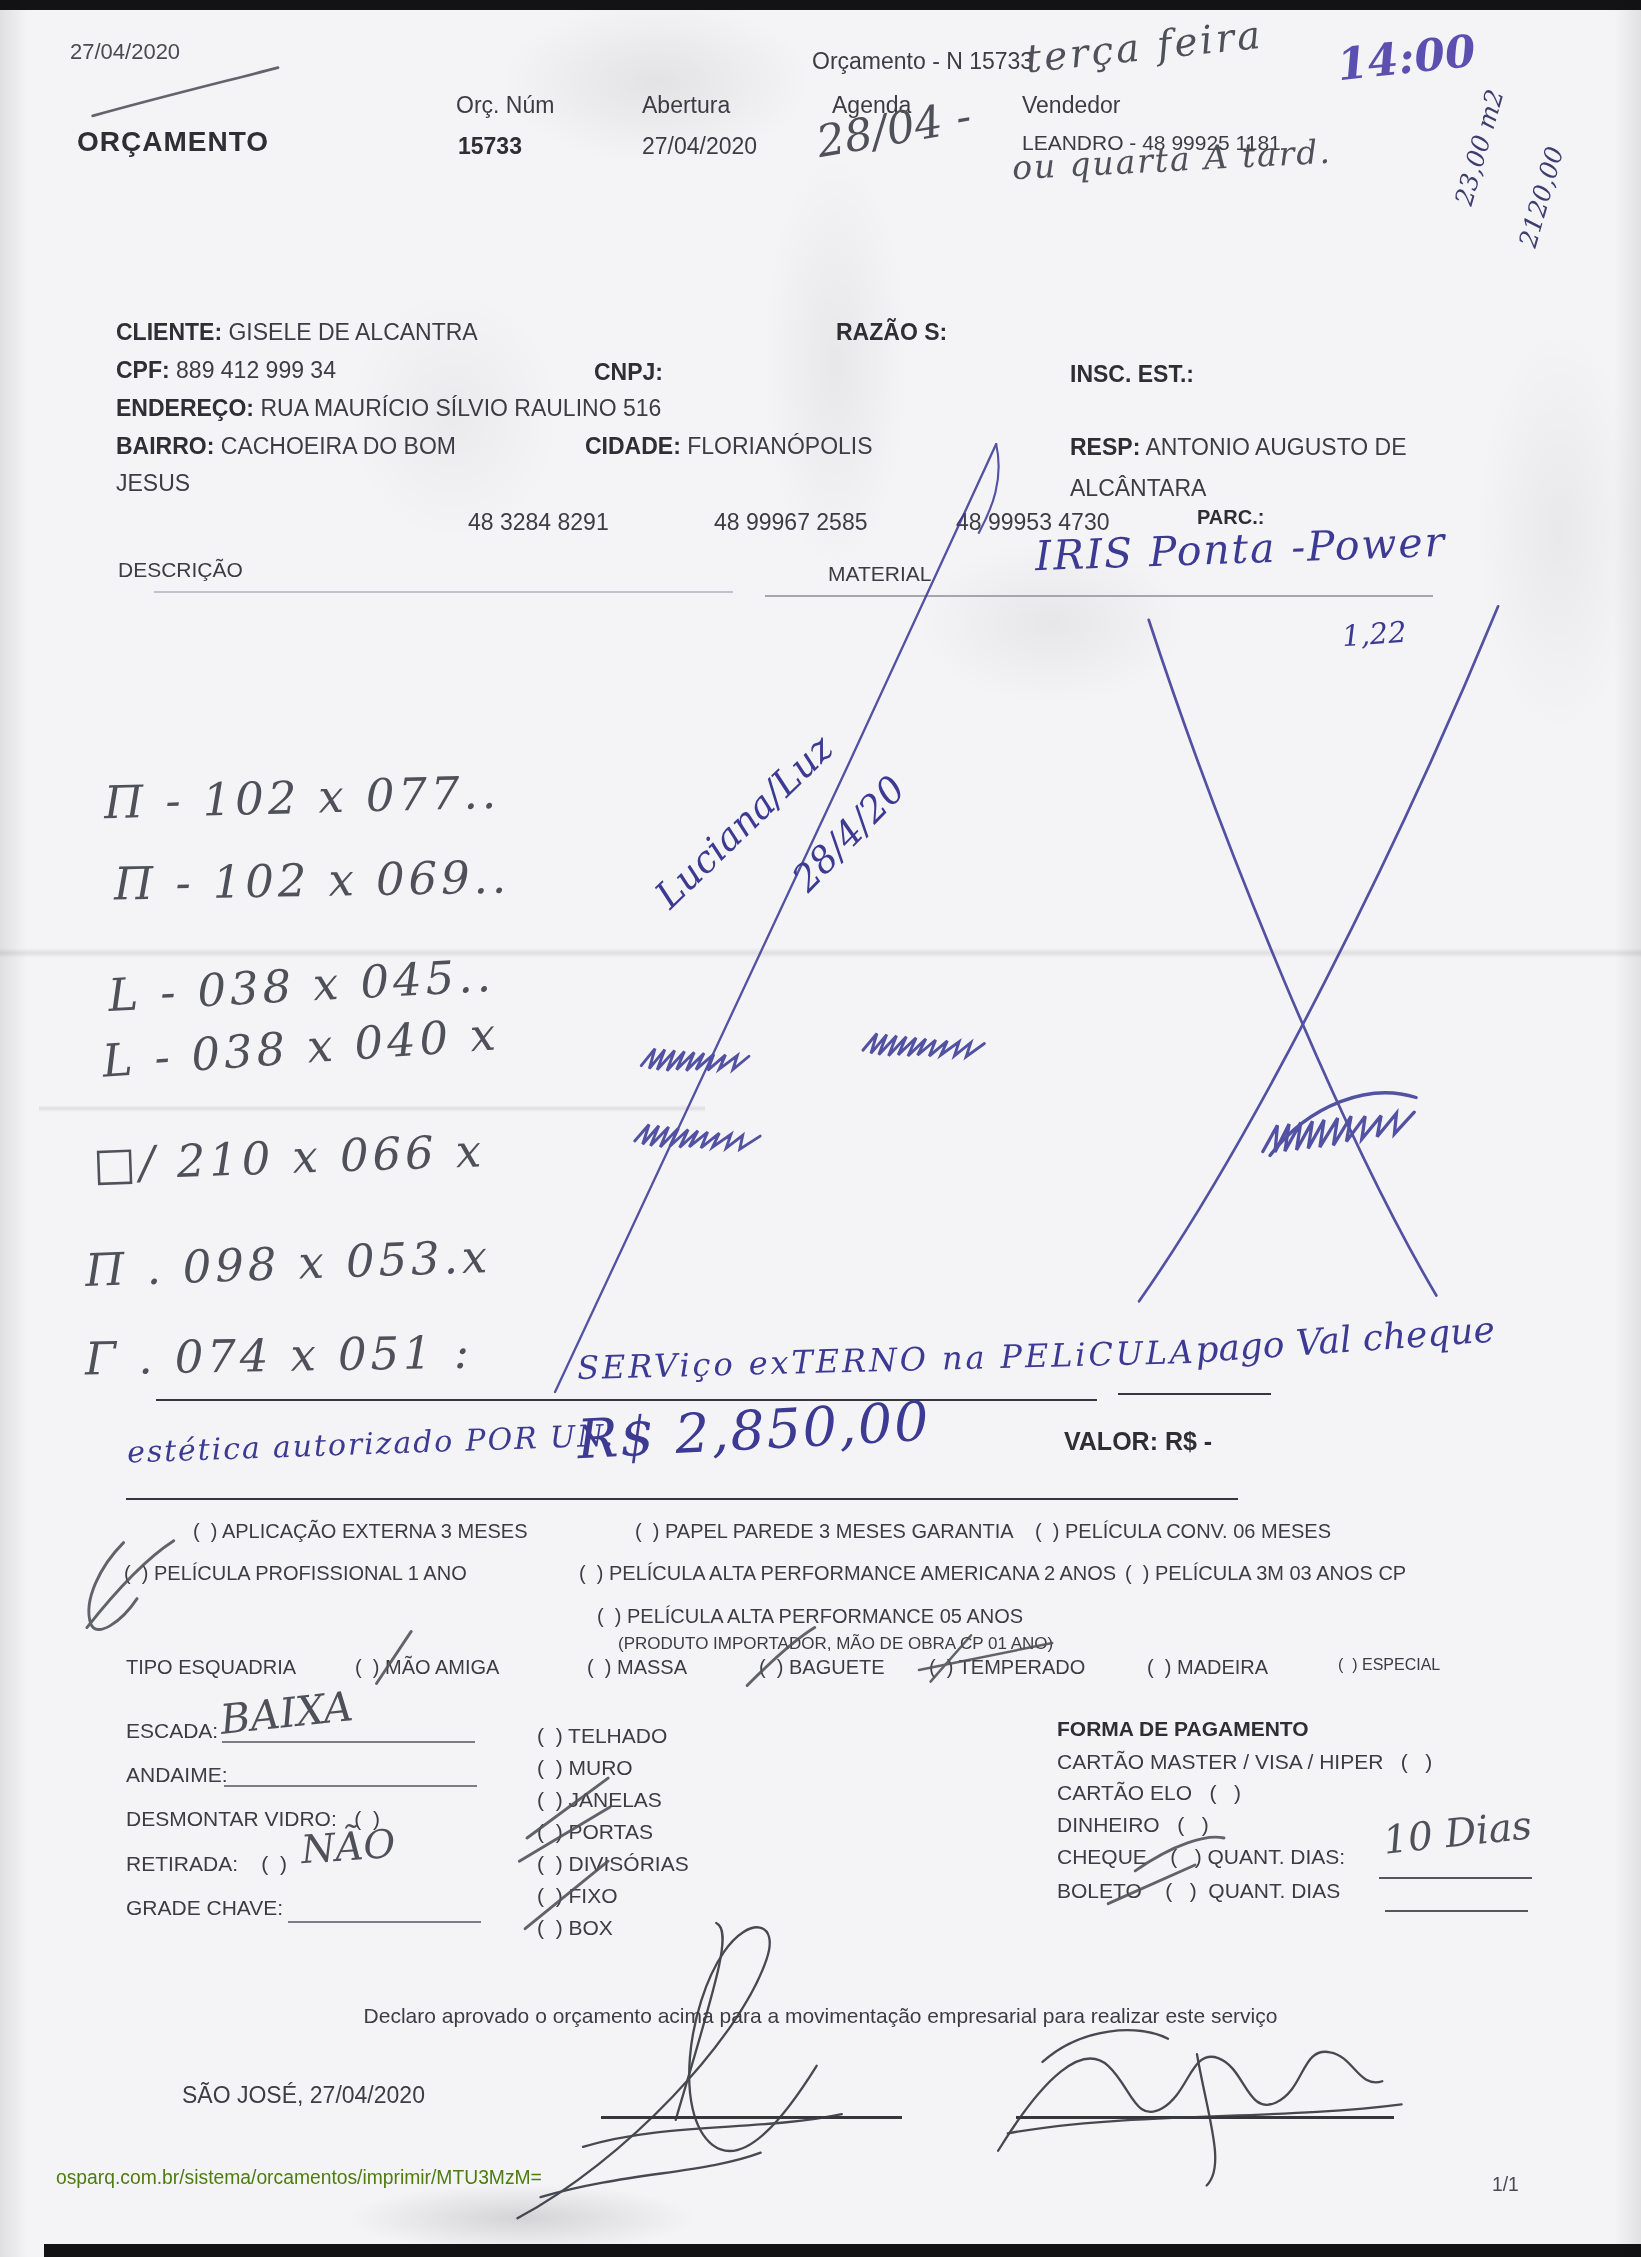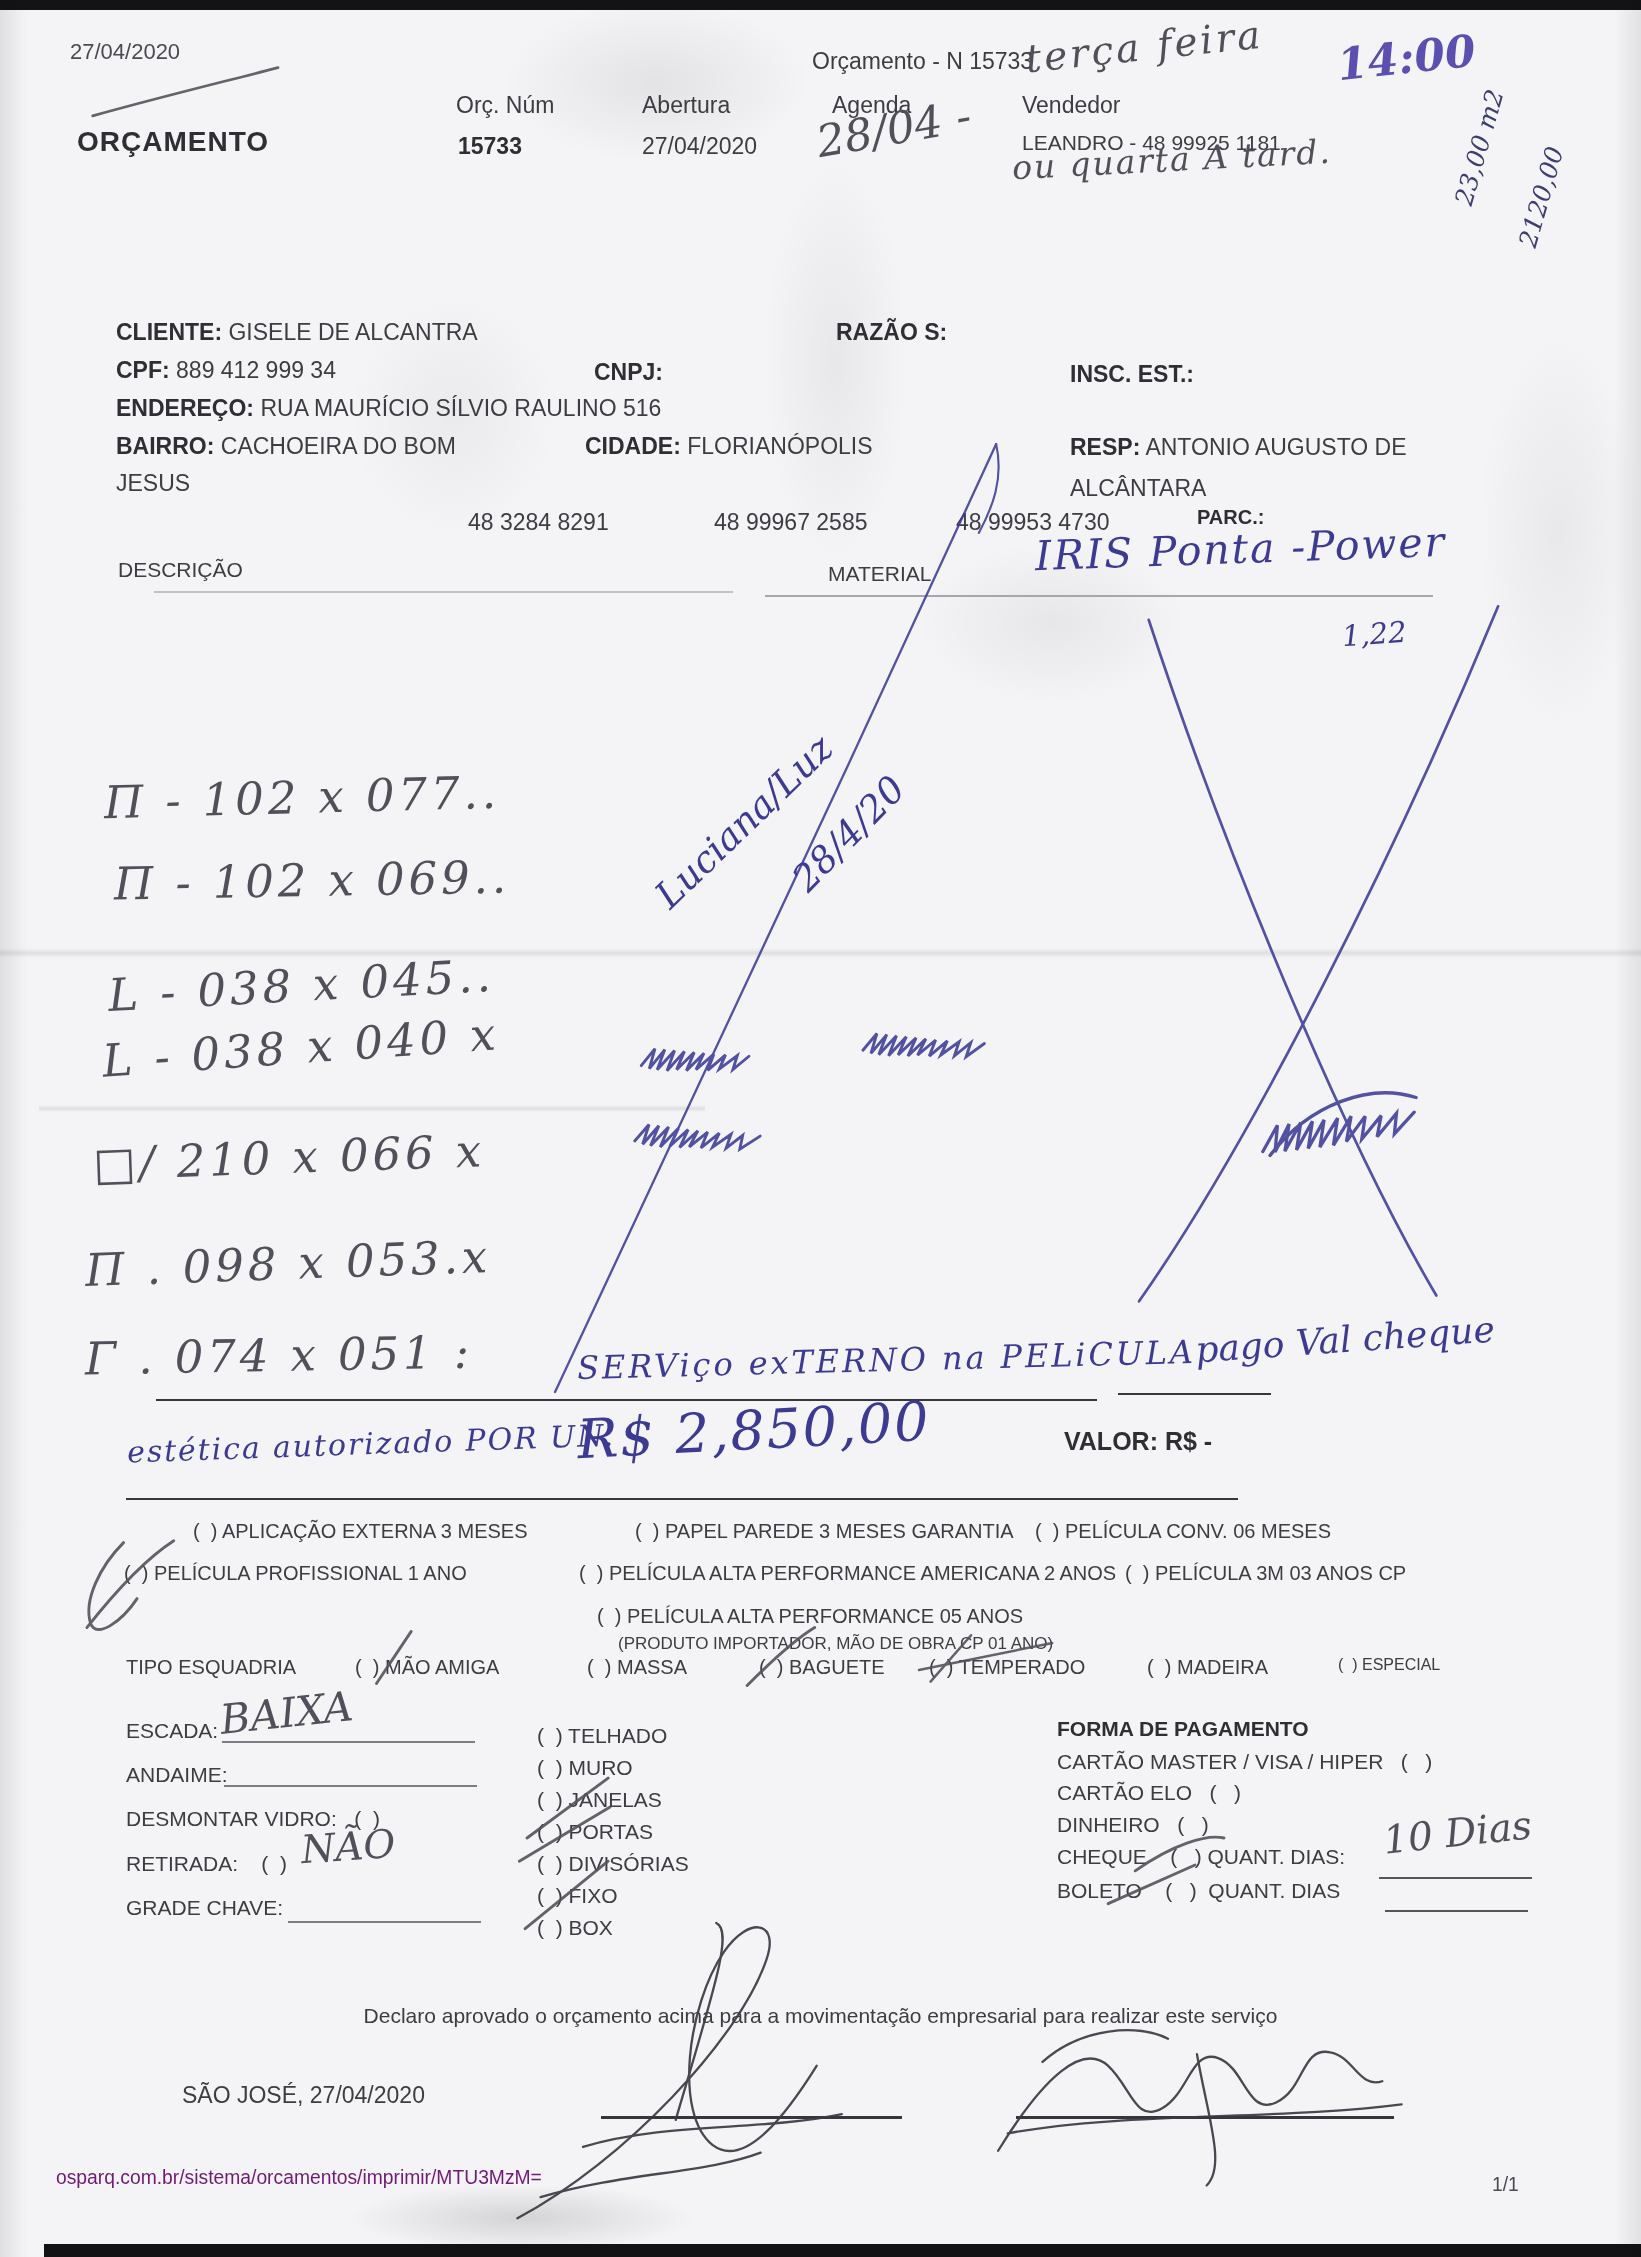--- a/index.html
+++ b/index.html
@@ -148,21 +148,21 @@
   <div class="abs hw pencil" style="left:1383px;top:1811px;font-size:39px;transform:rotate(-6deg)">10 Dias</div>
   <div class="ulf" style="left:1379px;top:1877px;width:153px;background:#55555c"></div>
   <div class="abs pr" style="left:1057px;top:1879px;font-size:21px">BOLETO    (   )  QUANT. DIAS</div>
   <div class="ulf" style="left:1385px;top:1910px;width:143px;background:#55555c"></div>
 
   <div class="abs pr" style="left:0;top:2004px;width:1641px;text-align:center;font-size:21px">Declaro aprovado o orçamento acima para a movimentação empresarial para realizar este serviço</div>
   <div class="abs pr" style="left:182px;top:2082px;font-size:23px">SÃO JOSÉ, 27/04/2020</div>
   <div class="ul" style="left:601px;top:2116px;width:301px"></div>
   <div class="ul" style="left:1016px;top:2116px;width:378px"></div>
 
-  <div class="abs" style="left:56px;top:2167px;font-size:19.3px;color:#701a75">osparq.com.br/sistema/orcamentos/imprimir/MTU3MzM=</div>
+  <div class="abs" style="left:56px;top:2167px;font-size:19.3px;color:#4d7c0f">osparq.com.br/sistema/orcamentos/imprimir/MTU3MzM=</div>
   <div class="abs" style="left:1492px;top:2174px;font-size:19.3px;color:#4a4a52">1/1</div>
 
   <svg class="overlay" width="1641" height="2257" viewBox="0 0 1700 2338">
 
     <g stroke="#3d3b97" fill="none" stroke-linecap="round" opacity="0.88">
       <path d="M575,1442 C700,1180 880,790 1032,460" stroke-width="2.4"></path>
       <path d="M1032,460 C1040,496 1028,526 1014,552" stroke-width="2.2"></path>
       <path d="M1190,642 C1268,880 1392,1180 1488,1342" stroke-width="2.8"></path>
       <path d="M1552,628 C1448,880 1298,1180 1180,1348" stroke-width="2.8"></path>
       <g stroke-width="3" transform="translate(662,1082) rotate(-6)">

